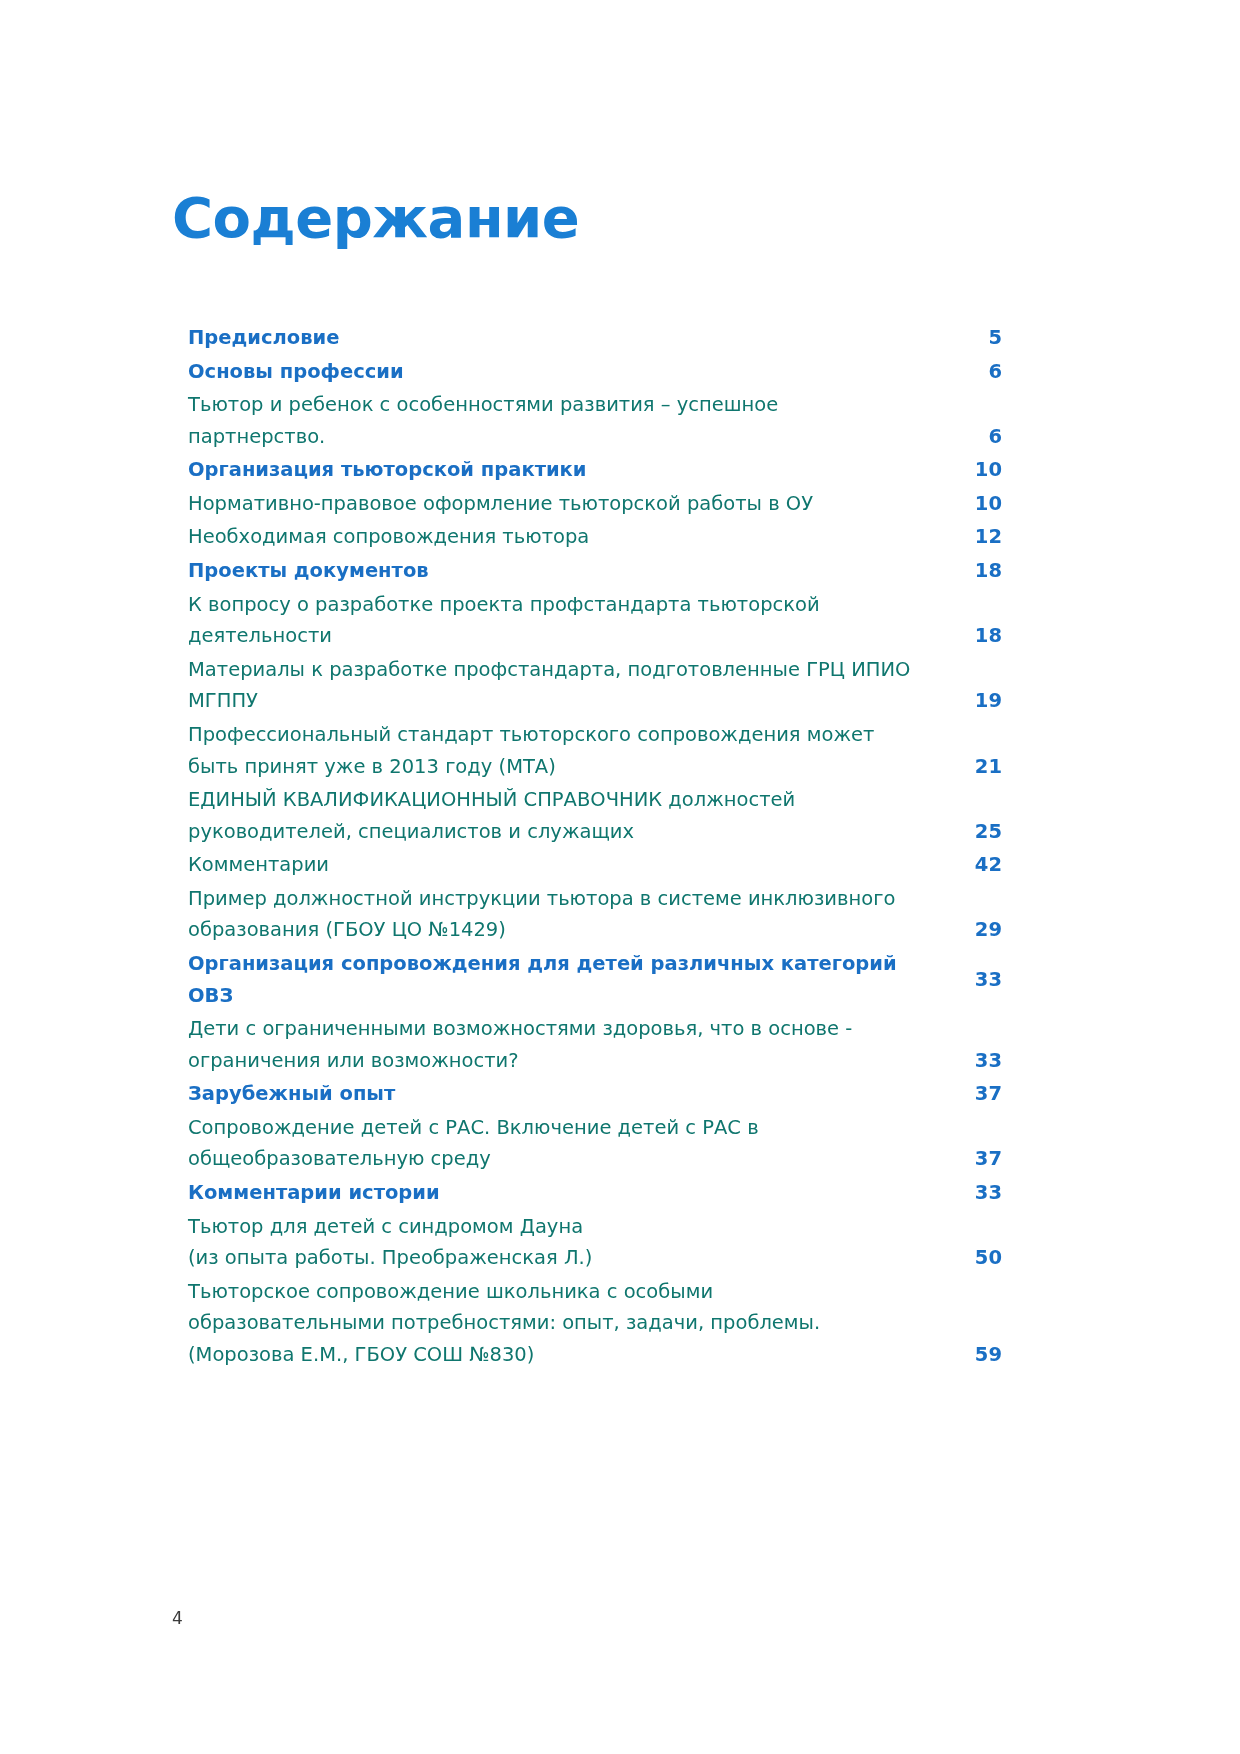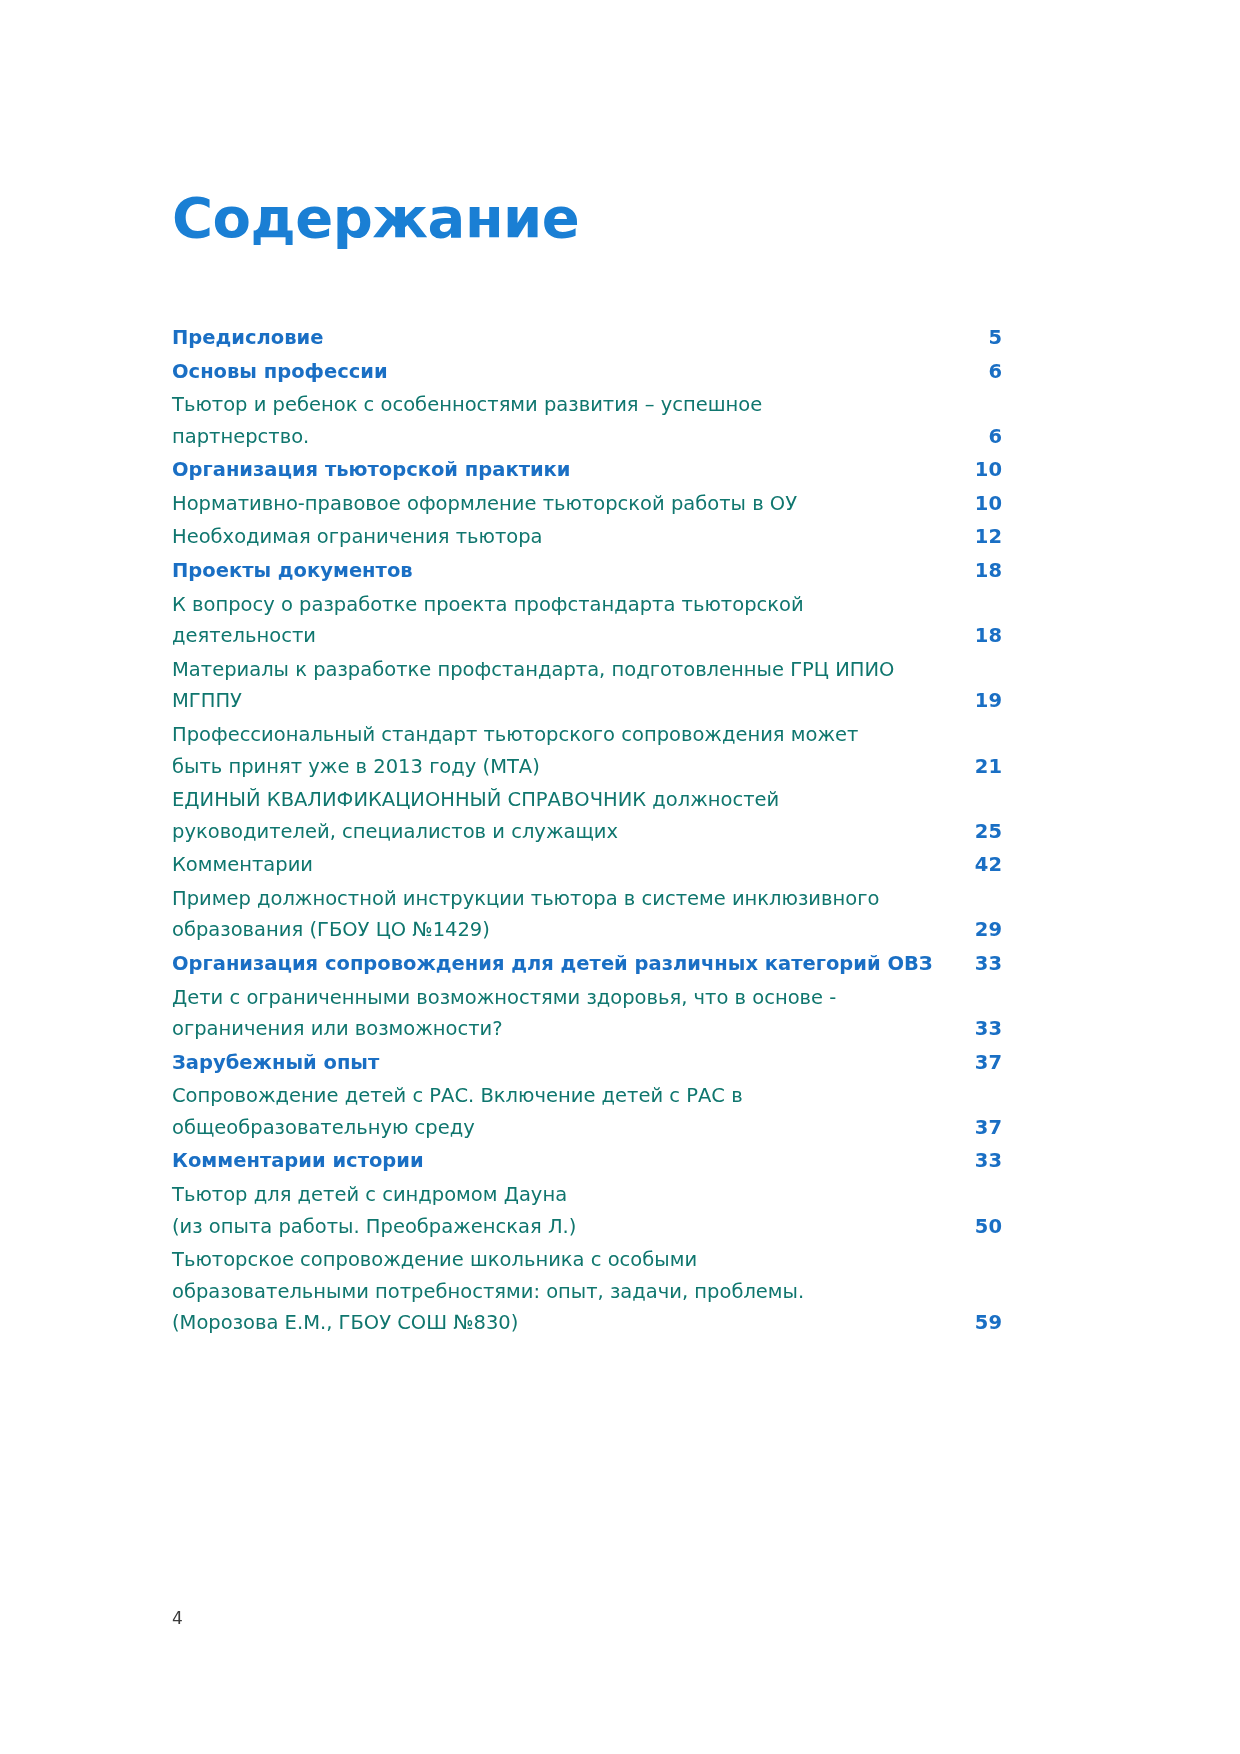--- a/index.html
+++ b/index.html
@@ -33,23 +33,24 @@
     line-height: 1;
   }
   .toc {
     position: absolute;
     left: 172px;
     top: 322px;
     width: 830px;
   }
   .entry {
     display: flex;
-    align-items: flex-end;
+    align-items: center;
     justify-content: space-between;
     margin-bottom: 2px;
+    margin-left: 16px;
   }
   .entry .label {
     flex: 1 1 auto;
     font-size: 19.5px;
     line-height: 1.62;
     color: #0f766e;
     padding-right: 18px;
     white-space: pre-line;
   }
   .entry .page-num {
@@ -103,21 +104,21 @@
       </div>
       <div class="entry section">
         <div class="label">Организация  тьюторской  практики</div>
         <div class="page-num">10</div>
       </div>
       <div class="entry">
         <div class="label">Нормативно-правовое оформление тьюторской работы в ОУ</div>
         <div class="page-num">10</div>
       </div>
       <div class="entry">
-        <div class="label">Необходимая ограничения тьютора</div>
+        <div class="label">Необходимая сопровождения тьютора</div>
         <div class="page-num">12</div>
       </div>
       <div class="entry section">
         <div class="label">Проекты документов</div>
         <div class="page-num">18</div>
       </div>
       <div class="entry multiline">
         <div class="label">К вопросу о разработке проекта профстандарта тьюторской
 деятельности</div>
         <div class="page-num">18</div>

